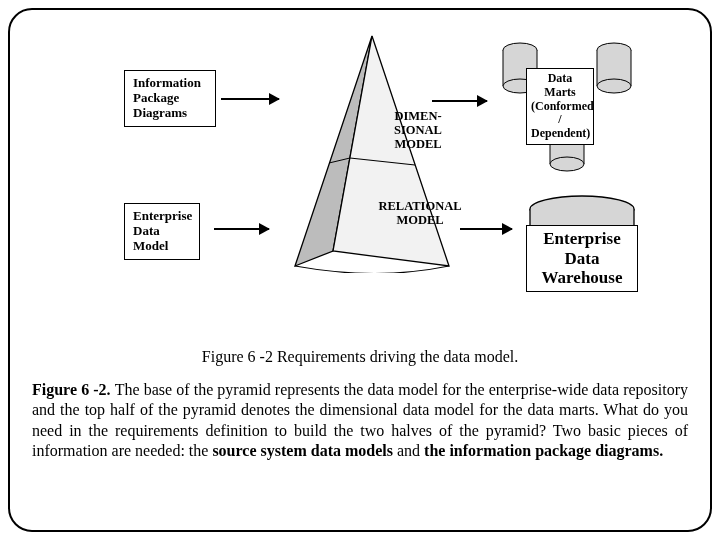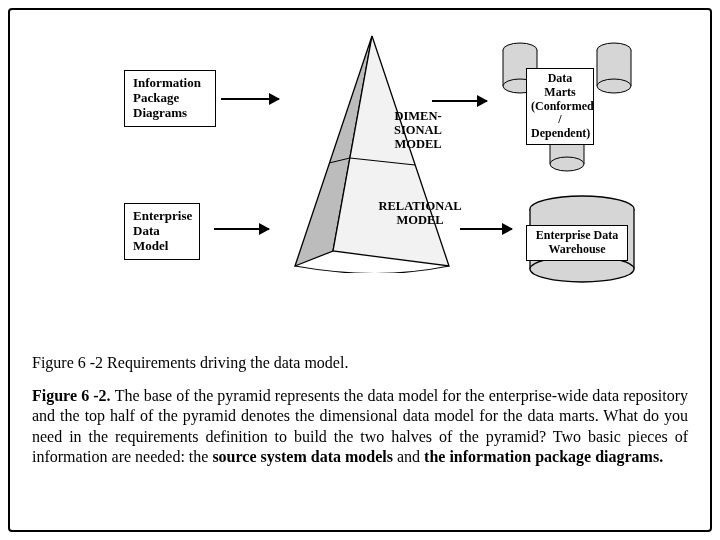--- a/index.html
+++ b/index.html
@@ -7,21 +7,21 @@
     width: 720px;
     height: 540px;
     font-family: "Times New Roman", Times, serif;
     background: #fff;
     position: relative;
   }
   .frame {
     position: absolute;
     left: 8px; top: 8px; right: 8px; bottom: 8px;
     border: 2px solid #000;
-    border-radius: 4px;
+    border-radius: 24px;
     padding: 18px 22px 18px 22px;
   }
   .diagram {
     position: relative;
     width: 100%;
     height: 320px;
   }
   
   .box {
     position: absolute;
@@ -65,23 +65,22 @@
     line-height: 1.1;
     text-align: center;
     color: #000;
     margin-left: 38px;
   }
   
   .cyl-group {
     position: absolute;
   }
   .caption {
-    text-align: left;
+    text-align: center;
     font-size: 16px;
-    margin-top: 6px;
     margin-bottom: 14px;
   }
   .body-text {
     font-size: 16px;
     line-height: 1.28;
     text-align: justify;
   }
   .red-bold { color: #000000; font-weight: bold; }
   .bold { font-weight: bold; font-family: Liberation Serif, serif; }
 </style>
@@ -145,21 +144,21 @@
     </div>
 
     <div class="cyl-group" style="left:485px; top:165px; width:130px; height:110px;">
       <svg width="130" height="100" viewBox="0 0 130 100">
         <ellipse cx="65" cy="16" rx="52" ry="13" fill="#d6d6d6" stroke="#000" stroke-width="1.3"></ellipse>
         <rect x="13" y="16" width="104" height="60" fill="#d6d6d6" stroke="none"></rect>
         <line x1="13" y1="16" x2="13" y2="76" stroke="#000" stroke-width="1.3"></line>
         <line x1="117" y1="16" x2="117" y2="76" stroke="#000" stroke-width="1.3"></line>
         <ellipse cx="65" cy="76" rx="52" ry="13" fill="#d6d6d6" stroke="#000" stroke-width="1.3"></ellipse>
       </svg>
-      <div class="box center" style="left:9px; top:32px; width:102px; font-size:12px; padding:3px 0;">Enterprise Data<br>Warehouse</div>
+      <div class="box center" style="left:9px; top:32px; width:112px; font-size:17px; padding:3px 0;">Enterprise Data<br>Warehouse</div>
     </div>
 
   </div>
 
   <div class="caption">Figure 6 -2 Requirements driving the data model.</div>
 
   <p class="body-text">
     <span class="bold">Figure 6 -2. </span><span>The base of the pyramid represents the data model for the enterprise-wide data repository and the top half of the pyramid denotes the dimensional data model for the data marts. What do you need in the requirements definition to build  the two halves of the pyramid? Two basic pieces of information are needed: the </span><span class="red-bold">source system data models</span><span> and </span><span class="red-bold">the information package diagrams.</span>
   </p>
 

